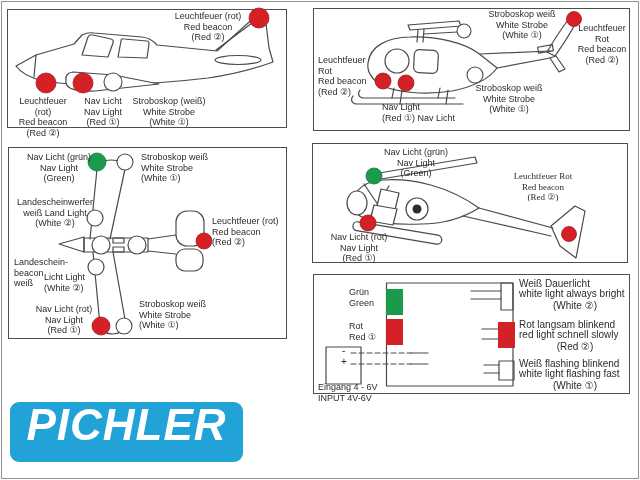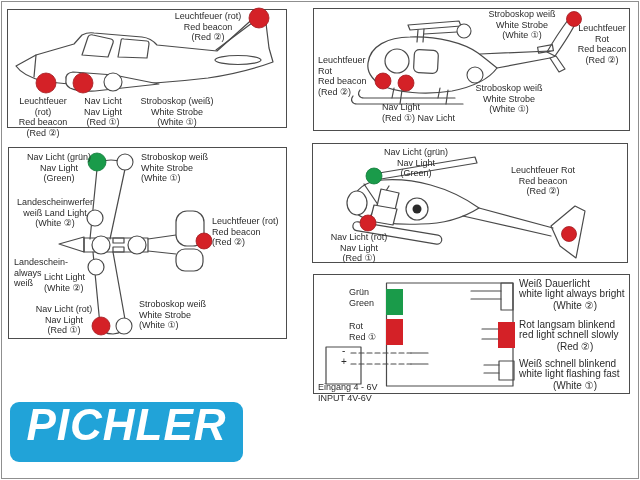--- a/index.html
+++ b/index.html
@@ -57,21 +57,21 @@
   </svg>
   <div class="lbl tc" style="left:158px;top:1px;width:84px;">Leuchtfeuer (rot)
 Red beacon
 (Red ②)</div>
   <div class="lbl tc" style="left:2px;top:86px;width:66px;">Leuchtfeuer (rot)
 Red beacon
 (Red ②)</div>
   <div class="lbl tc" style="left:66px;top:86px;width:58px;">Nav Licht
 Nav Light
 (Red ①)</div>
-  <div class="lbl tc" style="left:119px;top:86px;width:84px;margin-left:8px;">Stroboskop (weiß)
+  <div class="lbl tc" style="left:119px;top:86px;width:84px;">Stroboskop (weiß)
 White Strobe
 (White ①)</div>
 </div>
 
 <div class="panel p2">
   <svg class="draw" width="317" height="123" viewBox="0 0 317 123">
     <path class="outline" d="M94,16 L145,12 L147,17 L96,21 Z"></path>
     <path class="outline" d="M104,21 L103,33 M110,20 L109,33 M110,25 L143,23"></path>
     <path class="outline" d="M54,54 C56,37 74,28 96,28 C124,27 150,34 164,44 C172,50 178,55 183,59 C175,70 158,78 138,82 C112,86 82,84 67,76 C56,69 53,61 54,54 Z"></path>
     <circle class="outline" cx="83" cy="52" r="12"></circle>
@@ -134,21 +134,21 @@
   <div class="lbl" style="left:132px;top:4px;width:84px;">Stroboskop weiß
 White Strobe
 (White ①)</div>
   <div class="lbl tc" style="left:2px;top:49px;width:88px;">Landescheinwerfer
 weiß Land Light
 (White ②)</div>
   <div class="lbl" style="left:203px;top:68px;width:78px;">Leuchtfeuer (rot)
 Red beacon
 (Red ②)</div>
   <div class="lbl" style="left:5px;top:109px;">Landeschein-
-always
+beacon
 weiß</div>
   <div class="lbl" style="left:35px;top:124px;">Licht Light
 (White ②)</div>
   <div class="lbl tc" style="left:15px;top:156px;width:80px;">Nav Licht (rot)
 Nav Light
 (Red ①)</div>
   <div class="lbl" style="left:130px;top:151px;width:84px;">Stroboskop weiß
 White Strobe
 (White ①)</div>
 </div>
@@ -166,21 +166,21 @@
     <circle class="ink" cx="104" cy="65" r="4.5"></circle>
     <path class="outline" d="M166,64 L240,84 M150,72 L238,92"></path>
     <path class="outline" d="M238,82 L262,62 L272,67 L263,114 L247,102 Z"></path>
     <circle class="dot-green" cx="61" cy="32" r="8"></circle>
     <circle class="dot-red" cx="55" cy="79" r="8"></circle>
     <circle class="dot-red" cx="256" cy="90" r="7.5"></circle>
   </svg>
   <div class="lbl tc" style="left:58px;top:3px;width:90px;">Nav Licht (grün)
 Nav Light
 (Green)</div>
-  <div class="lbl tc" style="left:185px;top:21px;width:90px;">Leuchtfeuer Rot
+  <div class="lbl tc" style="left:185px;top:27px;width:90px;font-family:Liberation Serif, serif;">Leuchtfeuer Rot
 Red beacon
 (Red ②)</div>
   <div class="lbl tc" style="left:2px;top:88px;width:88px;">Nav Licht (rot)
 Nav Light
 (Red ①)</div>
 </div>
 
 <div class="panel p5">
   <svg class="draw" width="317" height="120" viewBox="0 0 317 120">
     <rect class="outline" x="72.5" y="8" width="126.5" height="103"></rect>
@@ -208,21 +208,21 @@
     <div>Weiß Dauerlicht</div>
     <div>white light always bright</div>
     <div class="code">(White ②)</div>
   </div>
   <div class="outlbl" style="left:205px;top:45px;width:112px;">
     <div>Rot langsam blinkend</div>
     <div>red light schnell slowly</div>
     <div class="code">(Red ②)</div>
   </div>
   <div class="outlbl" style="left:205px;top:84px;width:112px;">
-    <div>Weiß schnell blinkend</div>
+    <div>Weiß flashing blinkend</div>
     <div>white light flashing fast</div>
     <div class="code">(White ①)</div>
   </div>
 </div>
 
 <div class="logo">
   <span>PICHLER</span>
 </div>
 
 </body></html>

